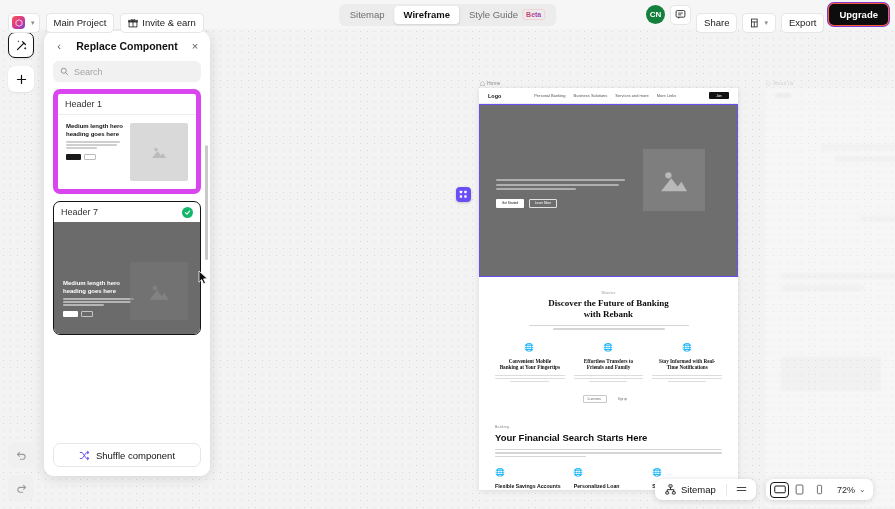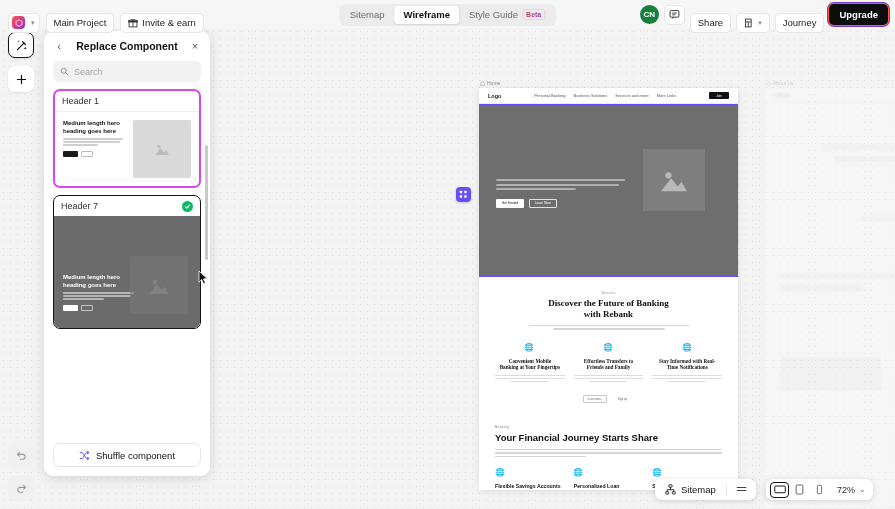--- a/index.html
+++ b/index.html
@@ -111,21 +111,21 @@
   }
   .searchbox .ph { font-size: 9px; color: #a5a5a5; }
   .panel-sub {
     display: flex; align-items: center; gap: 4px; padding: 4px 9px 6px;
     font-size: 8.5px; color: #777;
   }
   .panel-scroll {
     flex: 1; overflow: hidden; position: relative; padding: 0 9px;
   }
   .comp-card {
-    border: 2px solid #d946ef; border-radius: 7px; background: #fff;
+    border: 5px solid #d946ef; border-radius: 7px; background: #fff;
     margin-bottom: 7px; overflow: hidden;
   }
   .comp-card.selected { border: 1.5px solid #141414; }
   .comp-card-head {
     height: 20px; display: flex; align-items: center; justify-content: space-between;
     padding: 0 7px; font-size: 9px; color: #333;
   }
   .check {
     width: 11px; height: 11px; border-radius: 50%; background: #13b76a;
     display: flex; align-items: center; justify-content: center;
@@ -363,21 +363,21 @@
         </div>
       </div>
       <div class="sec-btns">
         <div class="sb">Learn more</div>
         <div class="sb t">Sign up</div>
       </div>
     </div>
 
     <div class="sec-left">
       <div class="eyebrow">Banking</div>
-      <div class="sec-h">Your Financial Journey Starts Share</div>
+      <div class="sec-h">Your Financial Search Starts Here</div>
       <div class="sec-p">
         <div class="ln"></div>
           <div class="ln"></div>
           <div class="ln"></div>
       </div>
       <div class="cols3">
         <div class="col">
           <div class="col-ico">🌐</div>
           <div class="col-h">Flexible Savings Accounts</div>
         </div>
@@ -475,21 +475,21 @@
       <span>Share</span>
     </div>
     <div class="chip">
       <svg width="10" height="10" viewBox="0 0 14 14">
         <rect x="2" y="1.5" width="8" height="11" fill="none" stroke="#1b1b1b" stroke-width="1.1"></rect>
         <path d="M2 5.5h8M6 5.5v7" stroke="#1b1b1b" stroke-width="1.1"></path>
       </svg>
       <span class="caret">▾</span>
     </div>
     <div class="chip">
-      <span>Journey</span>
+      <span>Export</span>
     </div>
     <div class="btn-upgrade">
       <span>Upgrade</span>
     </div>
   </div>
 </div>
 
 <div id="rail">
   <div id="rail-top">
     <div class="rail-btn sel">

